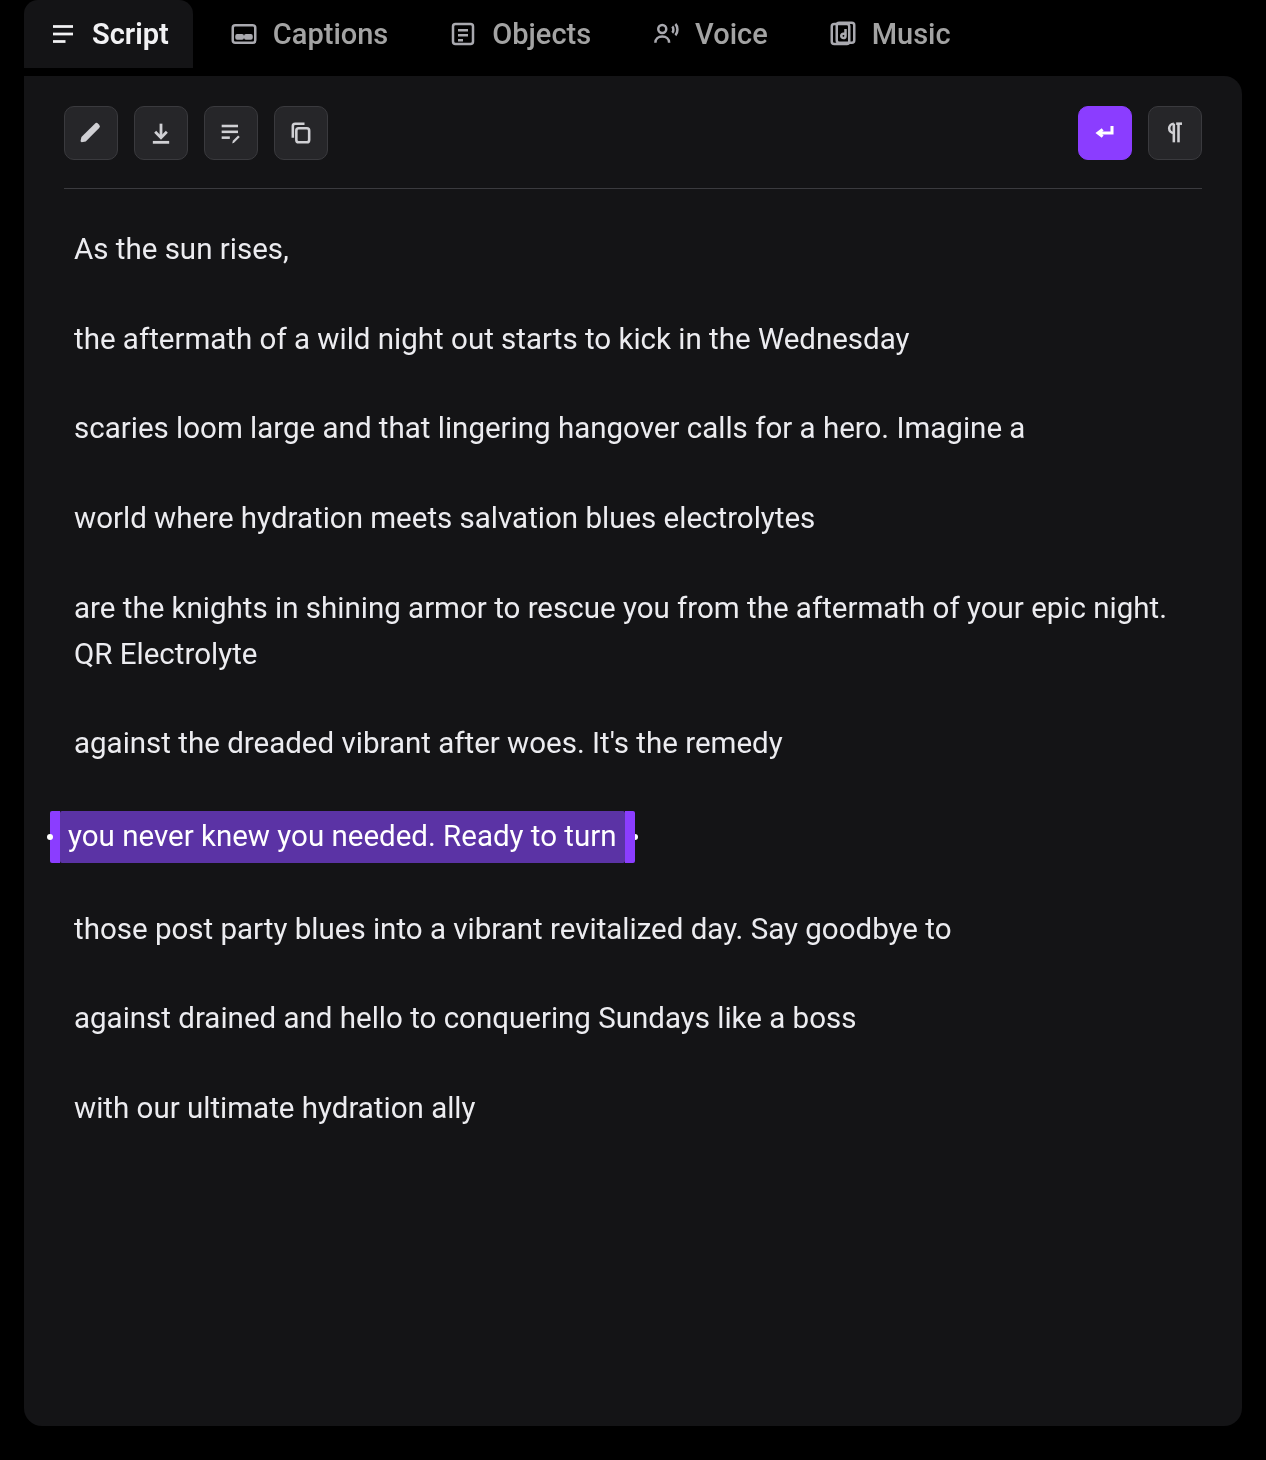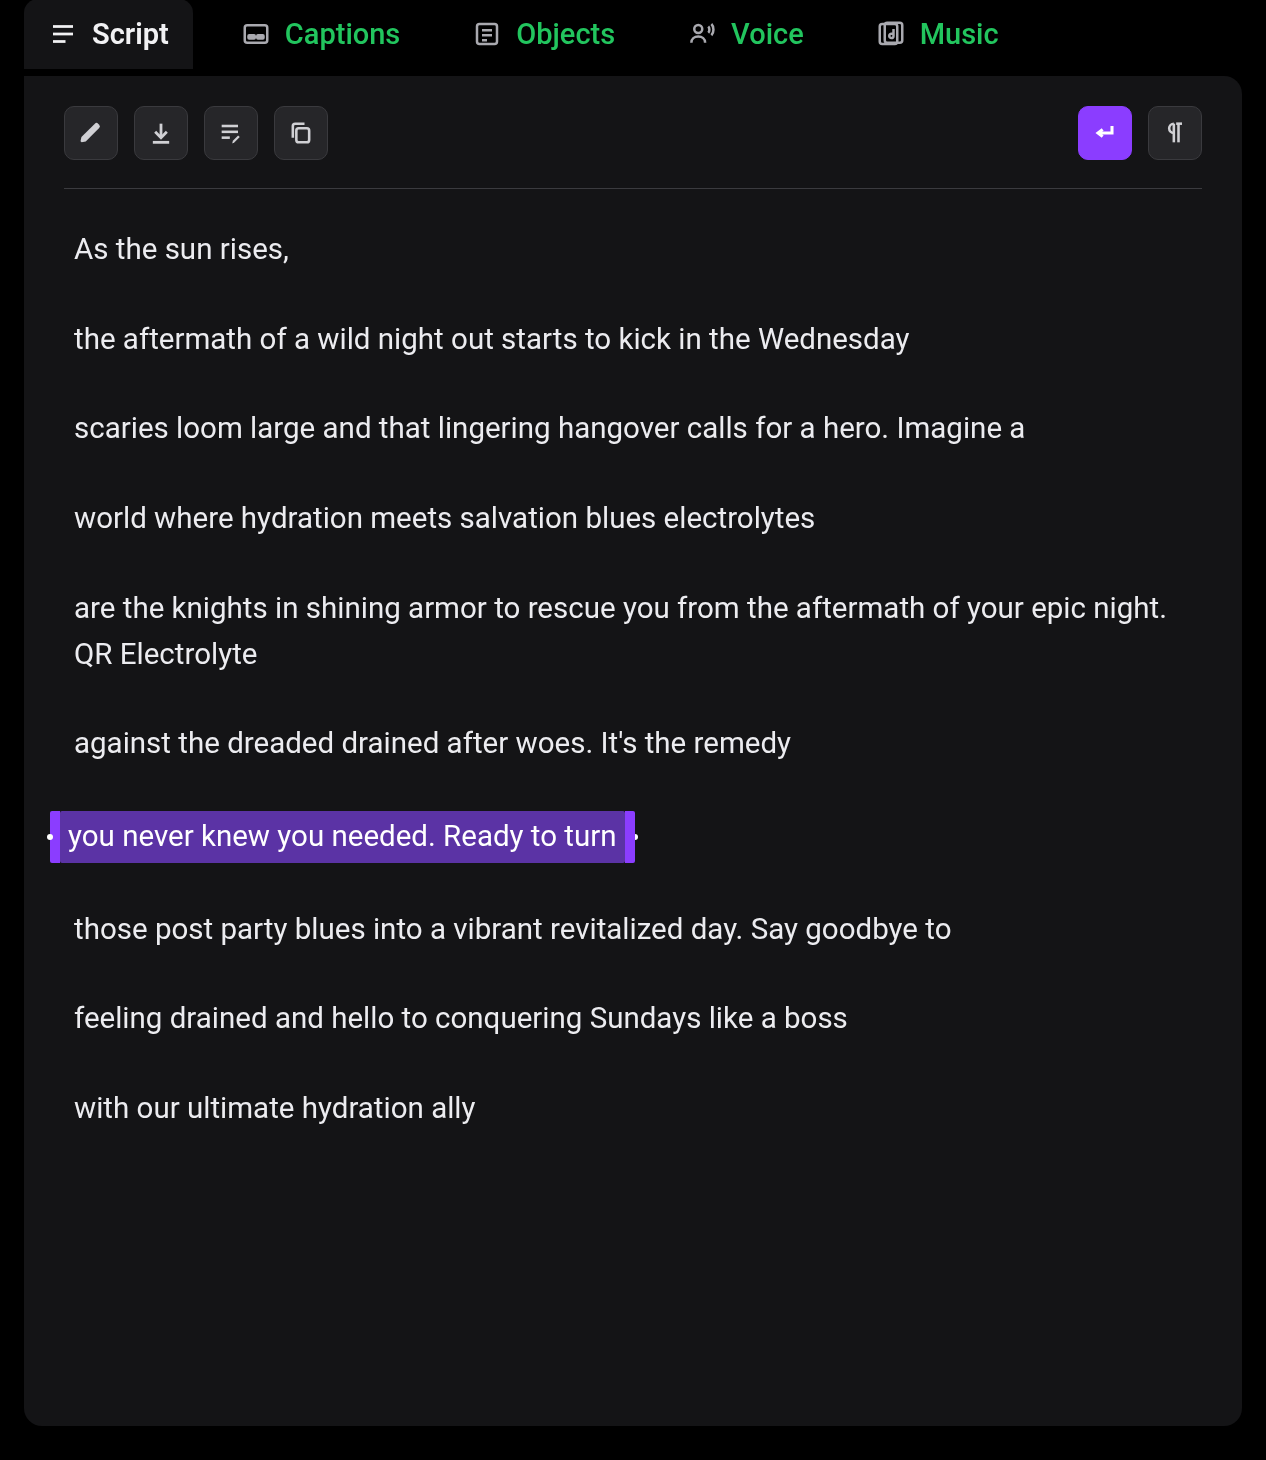--- a/index.html
+++ b/index.html
@@ -11,33 +11,32 @@
     color: #e8e8e8;
     overflow: hidden;
   }
   .app {
     width: 100%;
     height: 100%;
     padding: 0;
   }
   .tabbar {
     display: flex;
-    align-items: center;
-    gap: 24px;
+    gap: 12px;
     padding: 0 24px;
     height: 68px;
     background: #000;
   }
   .tab {
     display: flex;
     align-items: center;
     gap: 14px;
     font-size: 29px;
     font-weight: 500;
-    color: #22c55e;
+    color: #a3a3a3;
     padding: 18px 24px;
     border-radius: 14px 14px 0 0;
     cursor: pointer;
     user-select: none;
   }
   .tab.active {
     background: #141416;
     color: #f1f1f3;
     font-weight: 600;
   }
@@ -248,27 +247,27 @@
         </div>
       </div>
     </div>
 
     <div class="script-body">
       <div class="script-line">As the sun rises,</div>
       <div class="script-line">the aftermath of a wild night out starts to kick in the Wednesday</div>
       <div class="script-line">scaries loom large and that lingering hangover calls for a hero. Imagine a</div>
       <div class="script-line">world where hydration meets salvation blues electrolytes</div>
       <div class="script-line">are the knights in shining armor to rescue you from the aftermath of your epic night. QR Electrolyte</div>
-      <div class="script-line">against the dreaded drained after woes. It's the remedy</div>
+      <div class="script-line">against the dreaded vibrant after woes. It's the remedy</div>
       <div class="script-line selected-wrap">
         <span class="selected">
           <span class="sel-dot-l"></span>
           <span>you never knew you needed. Ready to turn</span>
           <span class="sel-dot-r"></span>
         </span>
       </div>
       <div class="script-line">those post party blues into a vibrant revitalized day. Say goodbye to</div>
-      <div class="script-line">feeling drained and hello to conquering Sundays like a boss</div>
+      <div class="script-line">against drained and hello to conquering Sundays like a boss</div>
       <div class="script-line">with our ultimate hydration ally</div>
     </div>
 
   </div>
 </div>
 
 </body></html>

